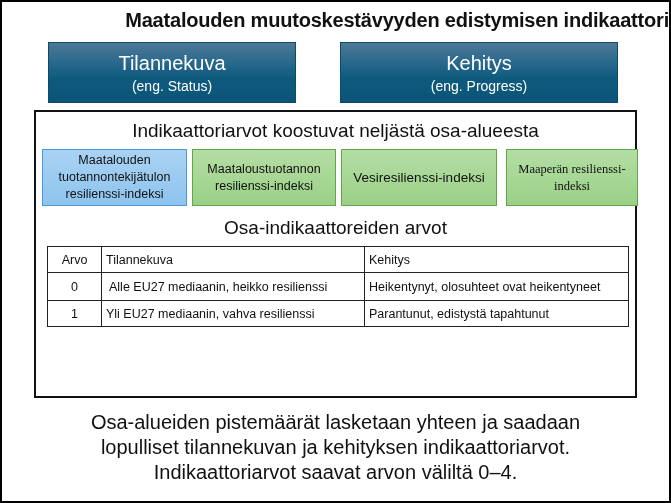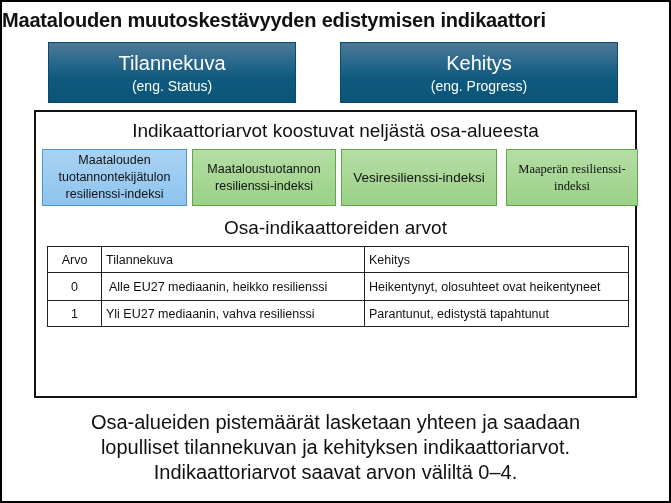--- a/index.html
+++ b/index.html
@@ -3,21 +3,21 @@
 <meta charset="utf-8">
 <style>
   * { box-sizing: border-box; margin: 0; padding: 0; }
   html, body { width: 671px; height: 503px; background: #000; overflow: hidden; }
   body { font-family: "DejaVu Sans", sans-serif; position: relative; }
   .frame {
     position: absolute; left: 2px; top: 2px; width: 667px; height: 499px;
     background: #fff;
   }
   .title {
-    position: absolute; left: 0; top: 7px; width: 667px; text-align: left;
+    position: absolute; left: 0; top: 7px; width: 667px; text-align: right;
     font-family: "Liberation Sans", sans-serif; font-weight: bold; font-size: 20px; color: #111;
     letter-spacing: -0.2px;
   }
   .hdr-box {
     position: absolute; top: 40px; height: 61px;
     background: linear-gradient(#4e7896 0%, #2c6a8e 30%, #0e5a7e 60%, #0b5478 100%);
     border: 1px solid #0a4b6c;
     color: #fff; text-align: center;
     font-family: "Liberation Sans", sans-serif;
   }

